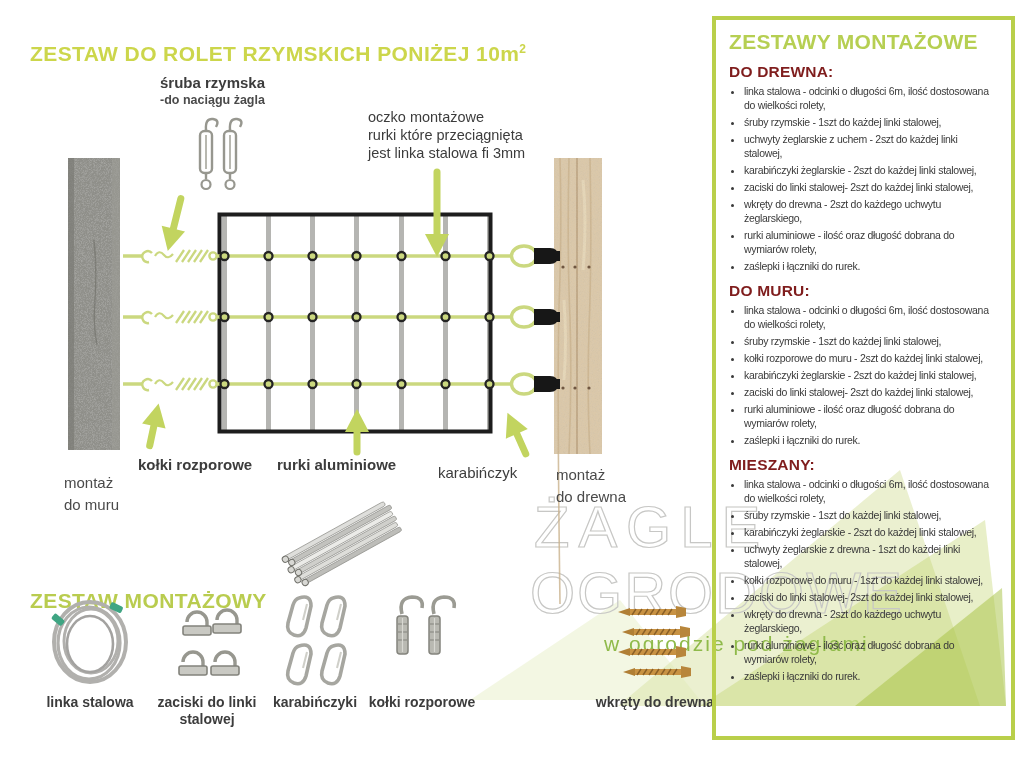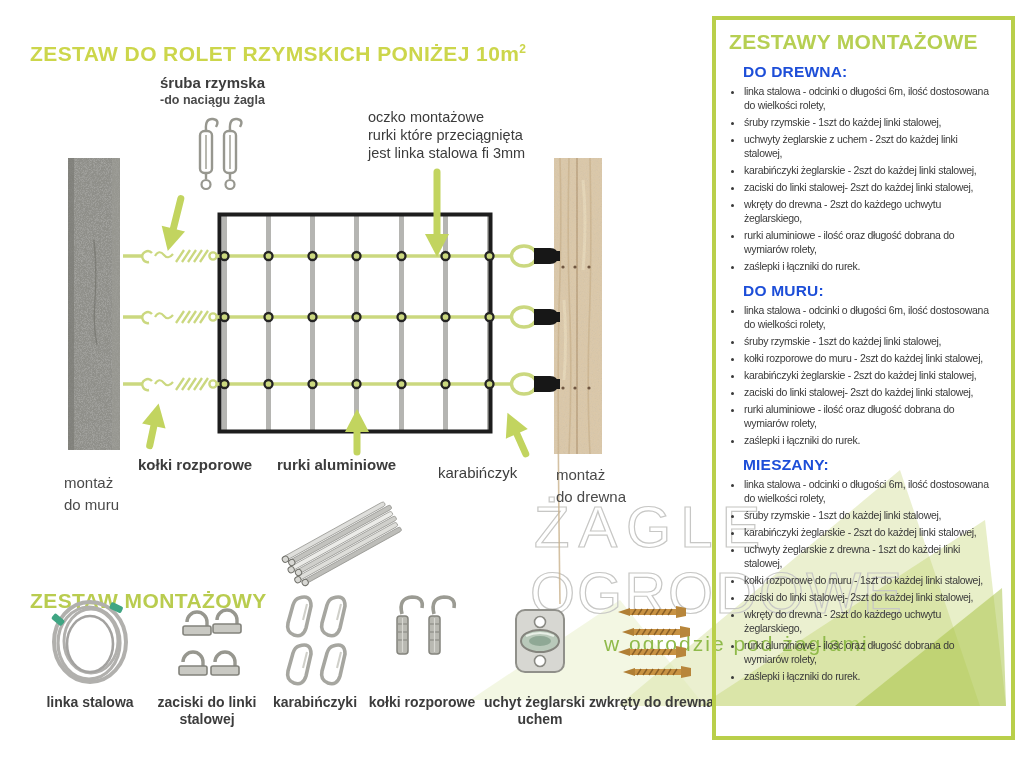--- a/index.html
+++ b/index.html
@@ -22,21 +22,21 @@
   .lbl-drewna{left:556px;top:464px;font-size:15px;line-height:22px;color:#4a4a4a;}
   
   .kit-item{top:592px;width:124px;text-align:center;z-index:3;}
   .kit-item .ic{height:98px;display:flex;align-items:center;justify-content:center;}
   .kit-item .cap{font-size:14px;font-weight:600;color:#3c3c3c;line-height:17px;margin-top:4px;}
   
   .panel{left:712px;top:16px;width:303px;height:724px;border:4px solid #b9cf4a;
          box-sizing:border-box;padding:8px 13px 6px 13px;z-index:4;overflow:hidden;background:transparent;}
   .panel h2{margin:2px 0 4px 0;font-size:21px;font-weight:700;color:#b6cf52;letter-spacing:.3px;}
   .panel-section{margin-top:9px;}
-  .panel-section h3{margin:0 0 3px 14px;font-size:15.5px;font-weight:700;color:#1d4ed8;letter-spacing:.2px;}
+  .panel-section h3{margin:0 0 3px 0;font-size:15.5px;font-weight:700;color:#7f1d1d;letter-spacing:.2px;}
   .panel-section ul{margin:0;padding:0 0 0 15px;}
   .panel-section li{font-size:10.5px;line-height:14px;letter-spacing:-0.3px;margin:0 0 3px 0;color:#3a3a3a;}
   
   .watermark{z-index:0;}
   .wm-text{position:absolute;color:transparent;-webkit-text-stroke:1.2px #c7c7c5;
            font-size:58px;font-weight:400;letter-spacing:9px;line-height:1;}
   .wm-1{left:534px;top:498px;}
   .wm-2{left:530px;top:564px;letter-spacing:2px;}
   .wm-tag{position:absolute;left:604px;top:632px;font-size:21px;color:#8fba4a;letter-spacing:2px;font-weight:400;}
   .overlay-svg{left:0;top:0;z-index:2;pointer-events:none;}
@@ -334,33 +334,20 @@
         </g>
         <g stroke="#84847d" stroke-width="1.2">
           <path d="M26 32 h9 M26 40 h9 M26 48 h9 M58 32 h9 M58 40 h9 M58 48 h9"></path>
           <path d="M30.5 26 v34 M62.5 26 v34" stroke="#d8d8d2"></path>
         </g>
       </svg>
     </div>
     <div class="cap">kołki rozporowe</div>
   </div>
 
-  <div class="abs kit-item" style="left:478px;">
-    <div class="ic">
-      <svg width="100" height="98" viewBox="0 0 100 98">
-        <rect x="26" y="18" width="48" height="62" rx="9" fill="#d7d7d2" stroke="#90908a" stroke-width="2"></rect>
-        <circle cx="50" cy="30" r="5.5" fill="#ffffff" stroke="#8a8a84" stroke-width="1.6"></circle>
-        <circle cx="50" cy="69" r="5.5" fill="#ffffff" stroke="#8a8a84" stroke-width="1.6"></circle>
-        <ellipse cx="50" cy="49" rx="19" ry="11" fill="#b9c9ba" stroke="#84847d" stroke-width="2"></ellipse>
-        <ellipse cx="50" cy="49" rx="11" ry="5" fill="#8fa895"></ellipse>
-        <path d="M36 44 q14 -6 28 0" stroke="#e8efe6" stroke-width="2" fill="none"></path>
-      </svg>
-    </div>
-    <div class="cap">uchyt żeglarski z uchem</div>
-  </div>
 
   <div class="abs kit-item" style="left:593px;">
     <div class="ic">
       <svg width="110" height="98" viewBox="0 0 110 98">
         <g>
           <g transform="translate(0 6)">
             <polygon points="18,14 30,10 30,18" fill="#b07f35"></polygon>
             <rect x="30" y="11" width="46" height="6" fill="#c89243"></rect>
             <path d="M32 17 l4 -6 M38 17 l4 -6 M44 17 l4 -6 M50 17 l4 -6 M56 17 l4 -6 M62 17 l4 -6 M68 17 l4 -6" stroke="#8a5f26" stroke-width="1.4"></path>
             <polygon points="76,8 86,10 86,18 76,20" fill="#b8863b"></polygon>

